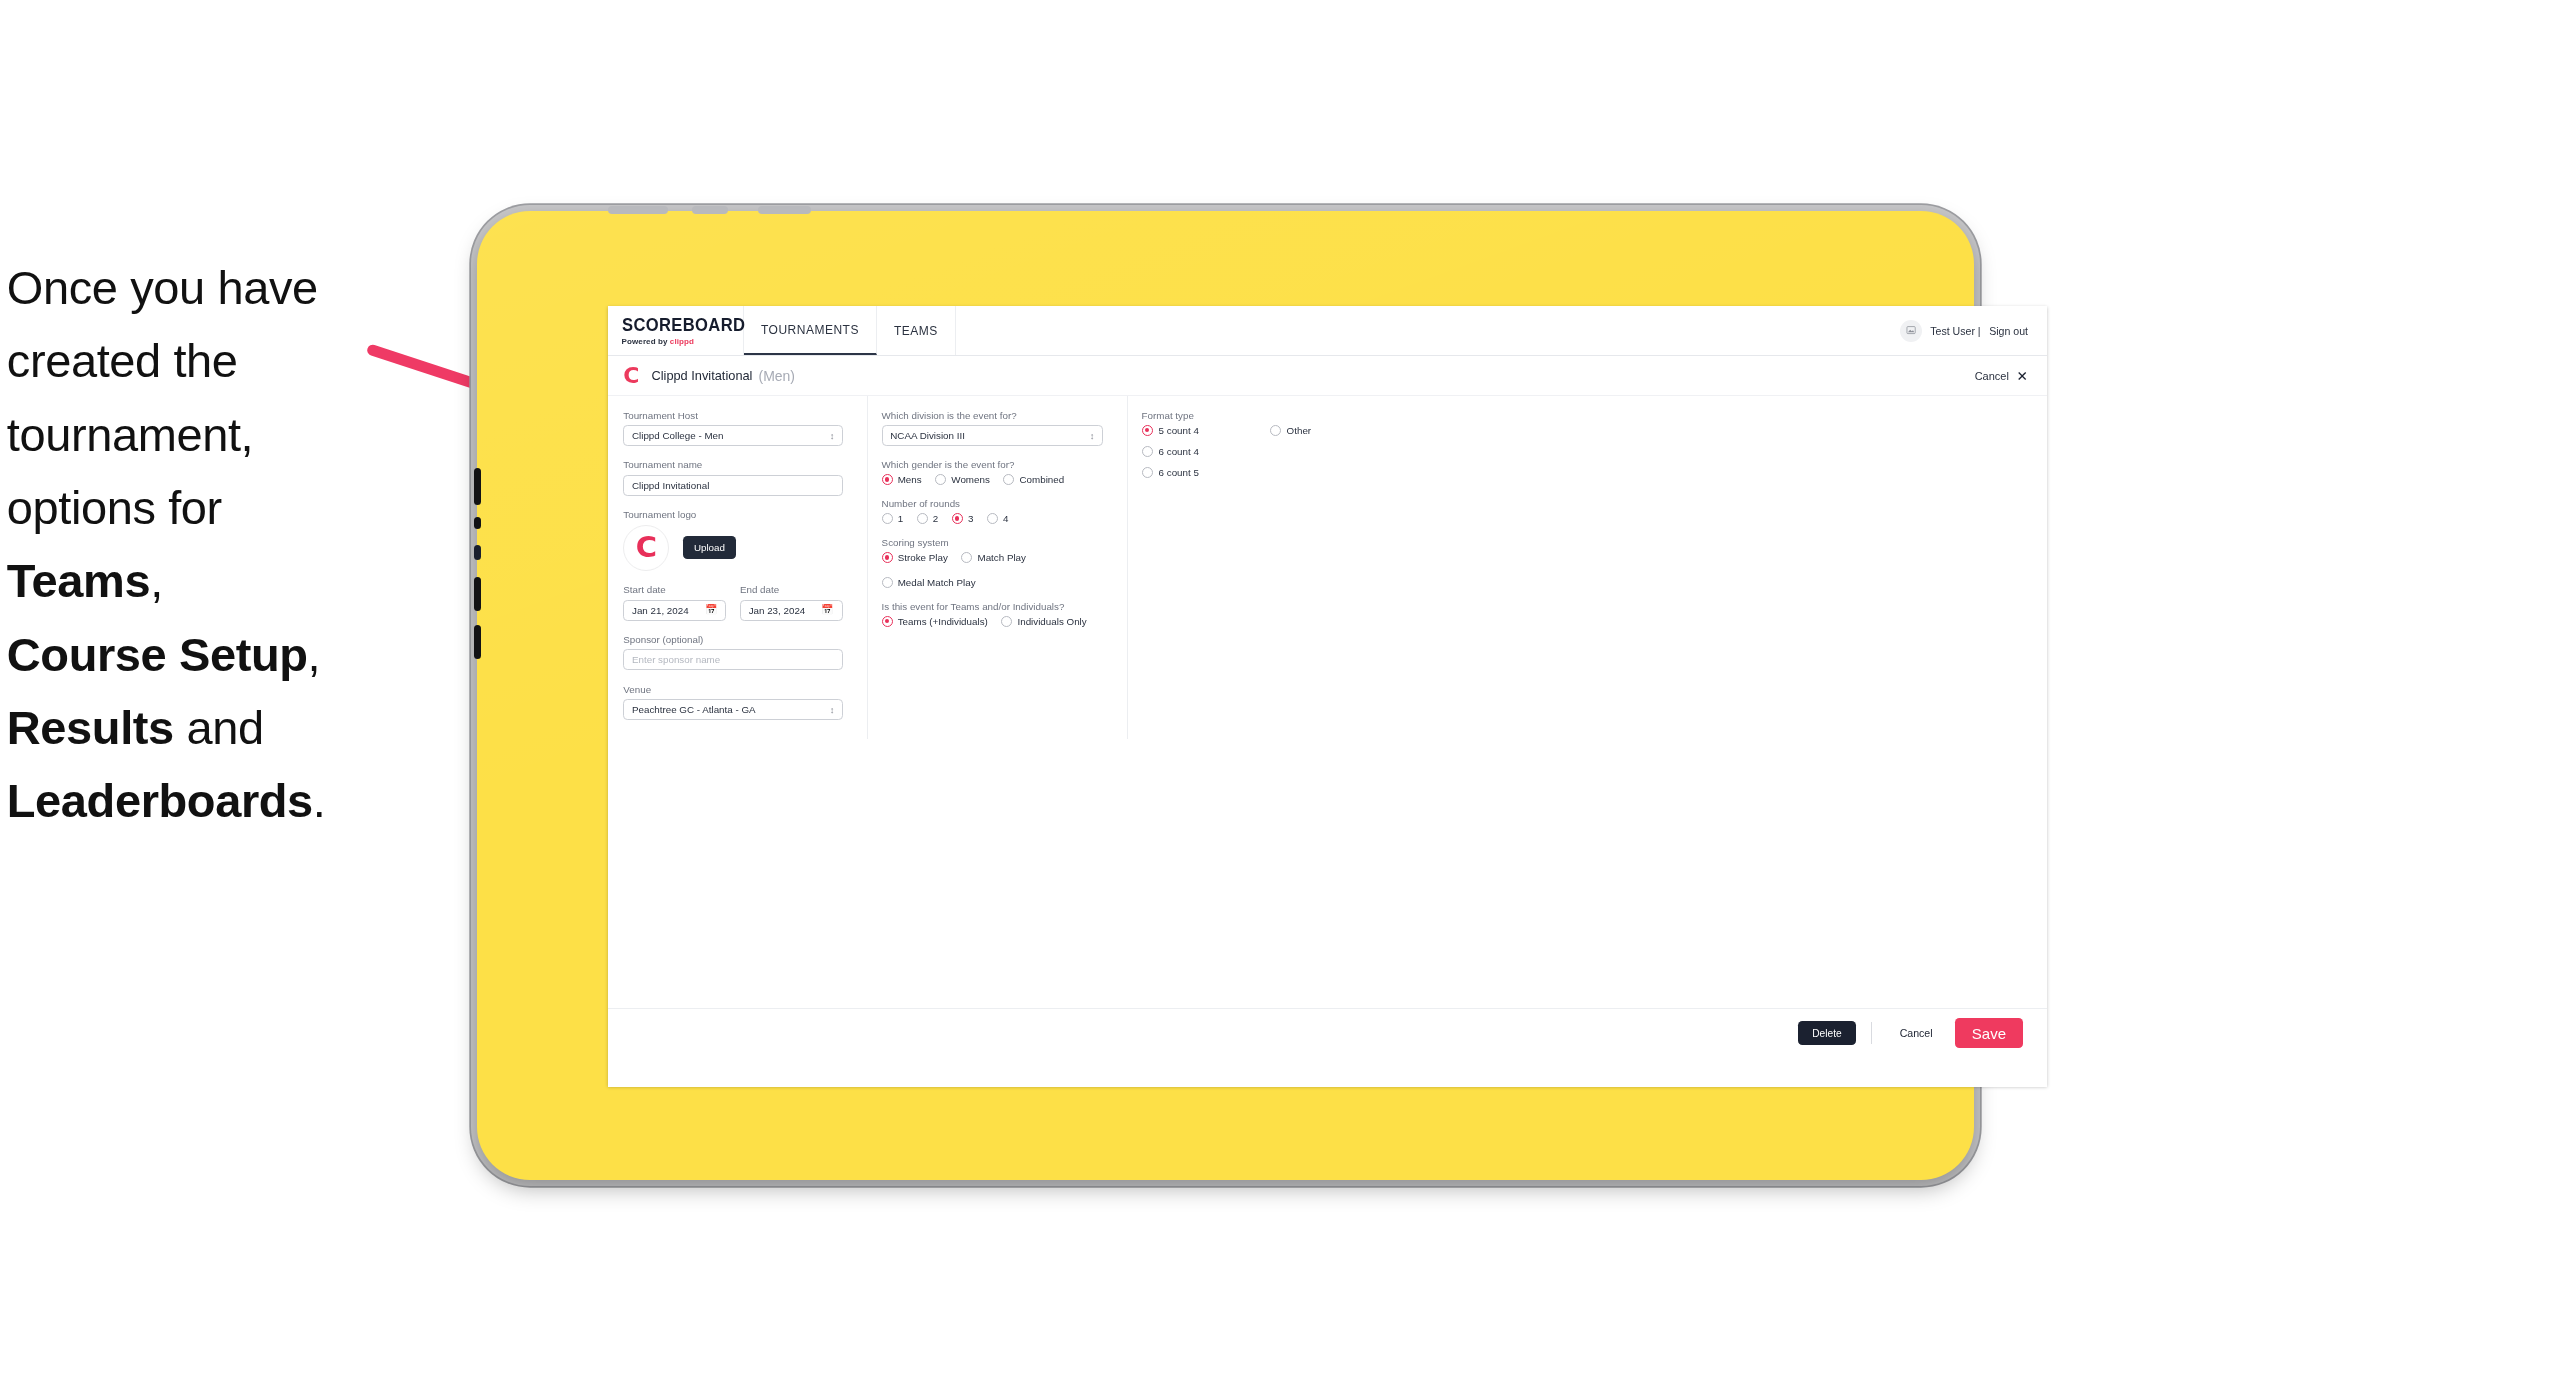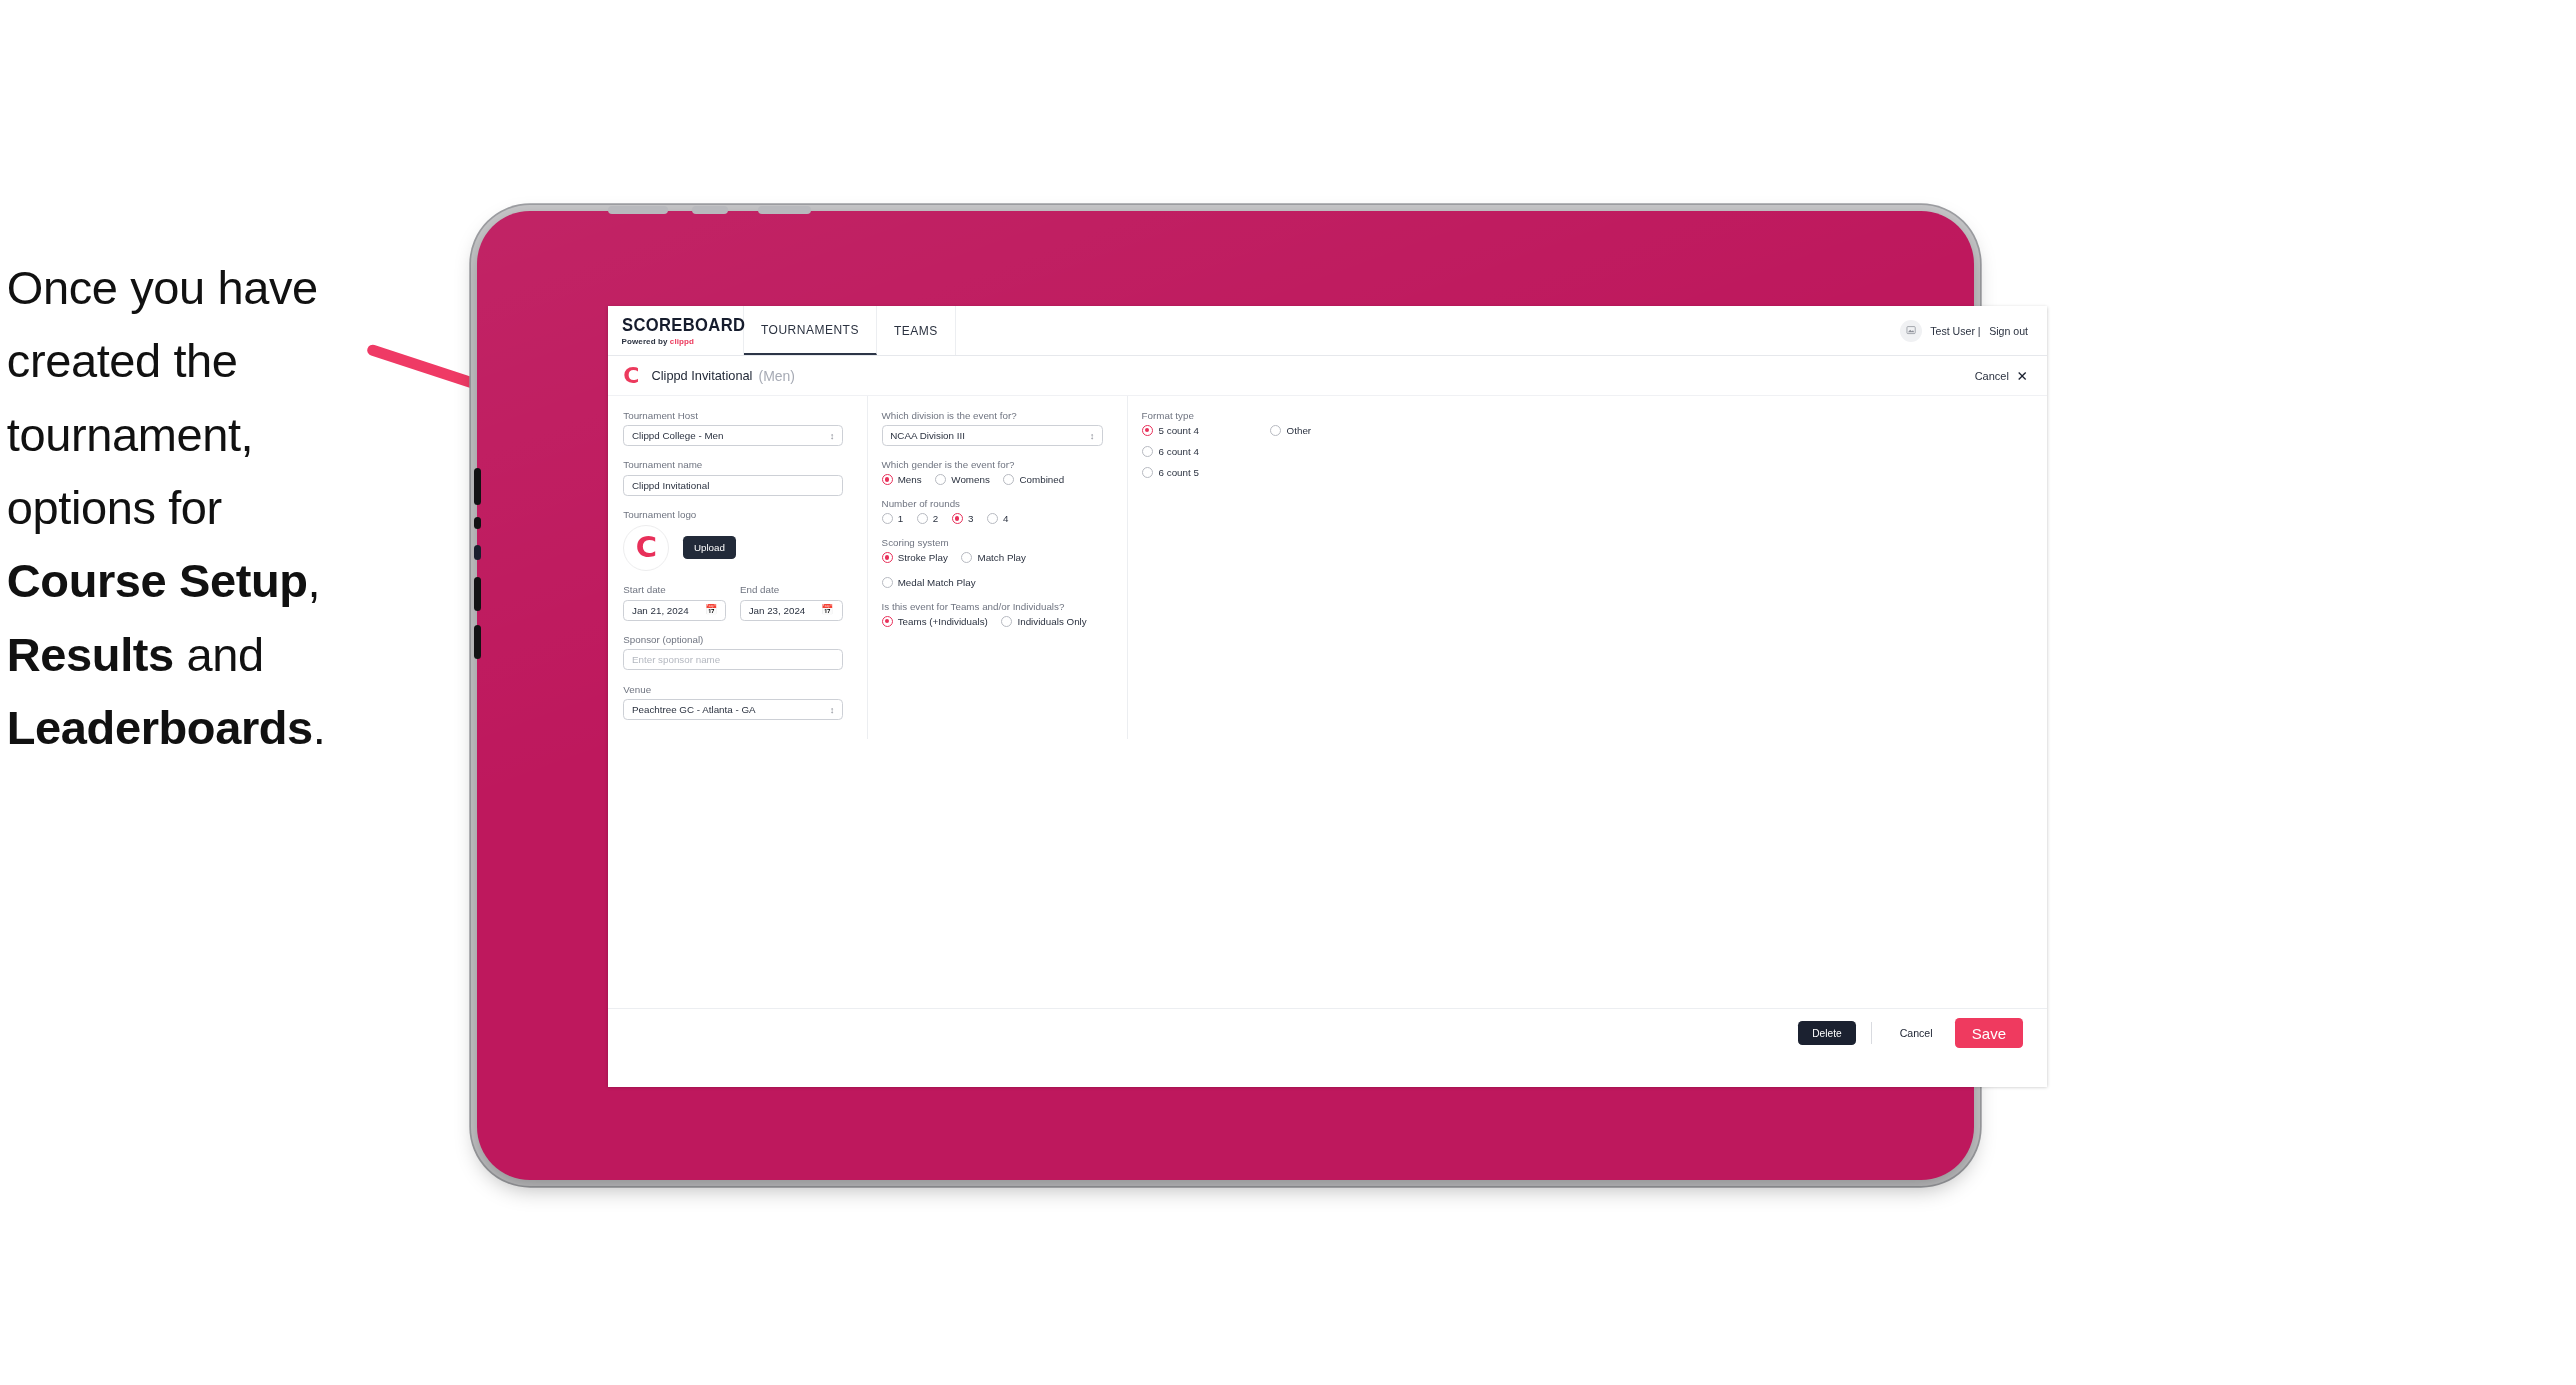--- a/index.html
+++ b/index.html
@@ -39,21 +39,21 @@
     pointer-events: none;
   }
 
   
   .device {
     position: absolute;
     left: 477px;
     top: 211px;
     width: 1497px;
     height: 969px;
-    background: #be185d;
+    background: #fde047;
     border-radius: 53px;
     box-shadow: 0 8.5px 22px rgba(0,0,0,0.28), 0 0 0 6px #c9c9cb, 0 0 0 7.7px #9fa0a4;
   }
   .device-inner-sheen {
     position: absolute;
     inset: 0;
     border-radius: 53px;
     background: linear-gradient(160deg, rgba(255,255,255,0.05) 0%, rgba(255,255,255,0) 40%);
     pointer-events: none;
   }
@@ -384,20 +384,21 @@
   }
 </style>
 </head>
 <body>
 
 <div class="annotation">
   <div>Once you have</div>
   <div>created the</div>
   <div>tournament,</div>
   <div>options for</div>
+  <div><span class="b">Teams</span><span>,</span></div>
   <div><span class="b">Course Setup</span><span>,</span></div>
   <div><span class="b">Results</span><span> and</span></div>
   <div><span class="b">Leaderboards</span><span>.</span></div>
 </div>
 
 <svg class="arrow-svg" viewBox="0 0 360 180">
   <g>
     <path d="M8 32 L300 128" stroke="#ef3a65" stroke-width="13" stroke-linecap="round" fill="none"></path>
     <path d="M330 142 L268 108 L284 126 L258 146 Z" fill="#ef3a65"></path>
   </g>

